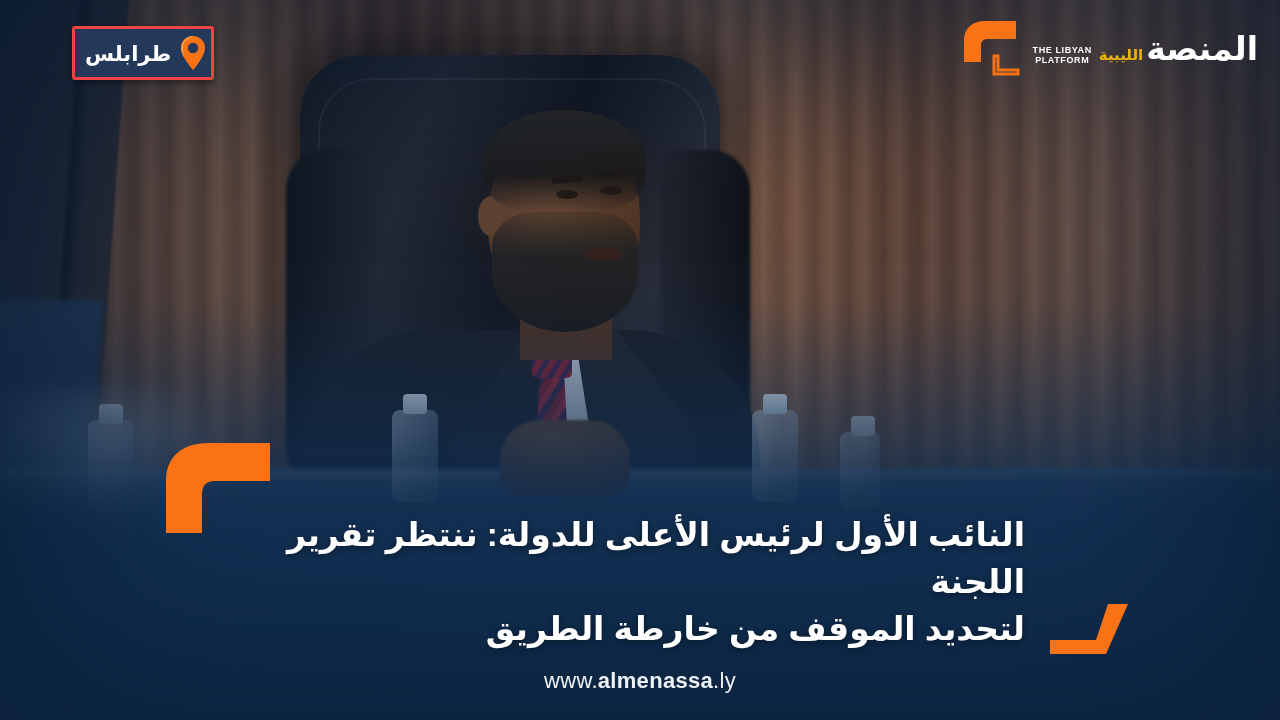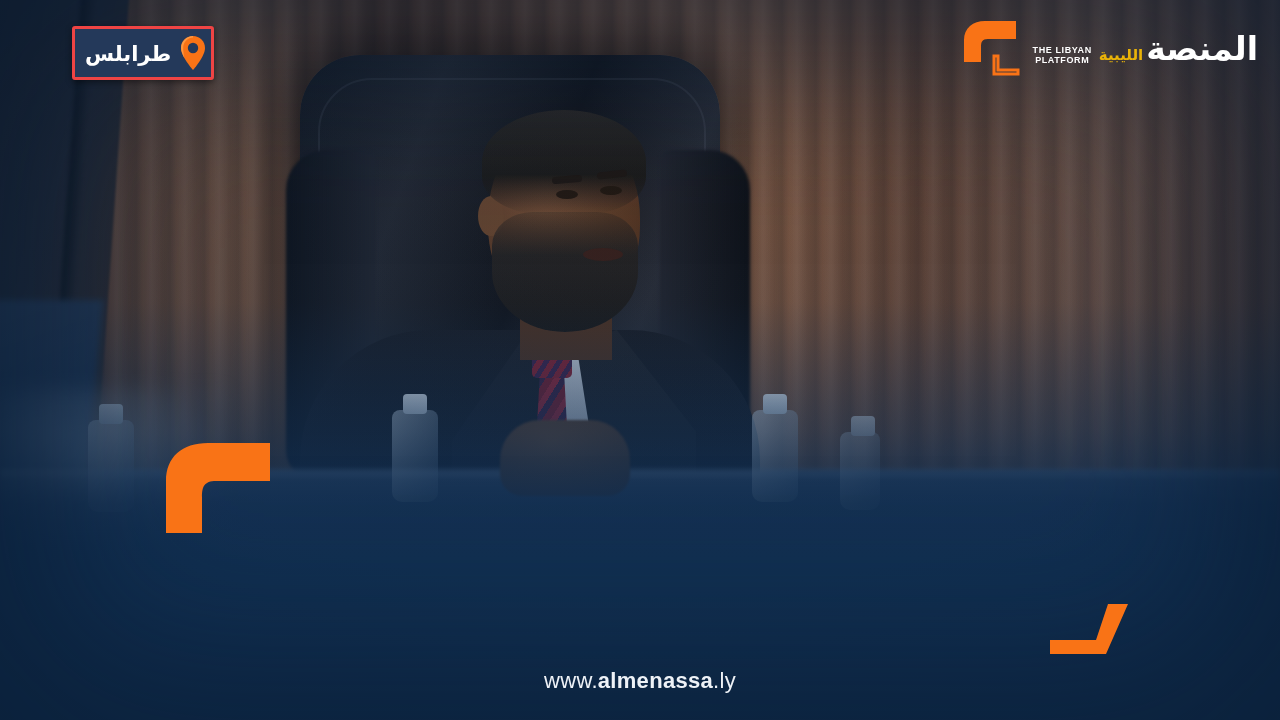--- a/index.html
+++ b/index.html
@@ -431,16 +431,20 @@
   </div>
 
   <svg class="accent-hook" width="116" height="100" viewBox="0 0 116 100">
     <path d="M6 96 L6 44 C6 20 22 6 48 6 L110 6 L110 44 L56 44 C44 44 42 50 42 60 L42 96 Z" fill="#f97316"></path>
   </svg>
 
   <svg class="accent-l" width="94" height="62" viewBox="0 0 94 62">
     <path d="M62 2 L82 2 L60 52 L4 52 L4 38 L50 38 Z" fill="#f97316"></path>
   </svg>
 
+  <div class="headline">
+    <span class="ln">النائب الأول لرئيس الأعلى للدولة: ننتظر تقرير اللجنة</span>
+    <span class="ln">لتحديد الموقف من خارطة الطريق</span>
+  </div>
 
   <div class="site-url"><span>www.</span><b>almenassa</b><span>.ly</span></div>
 
 </div>
 
 </body></html>

